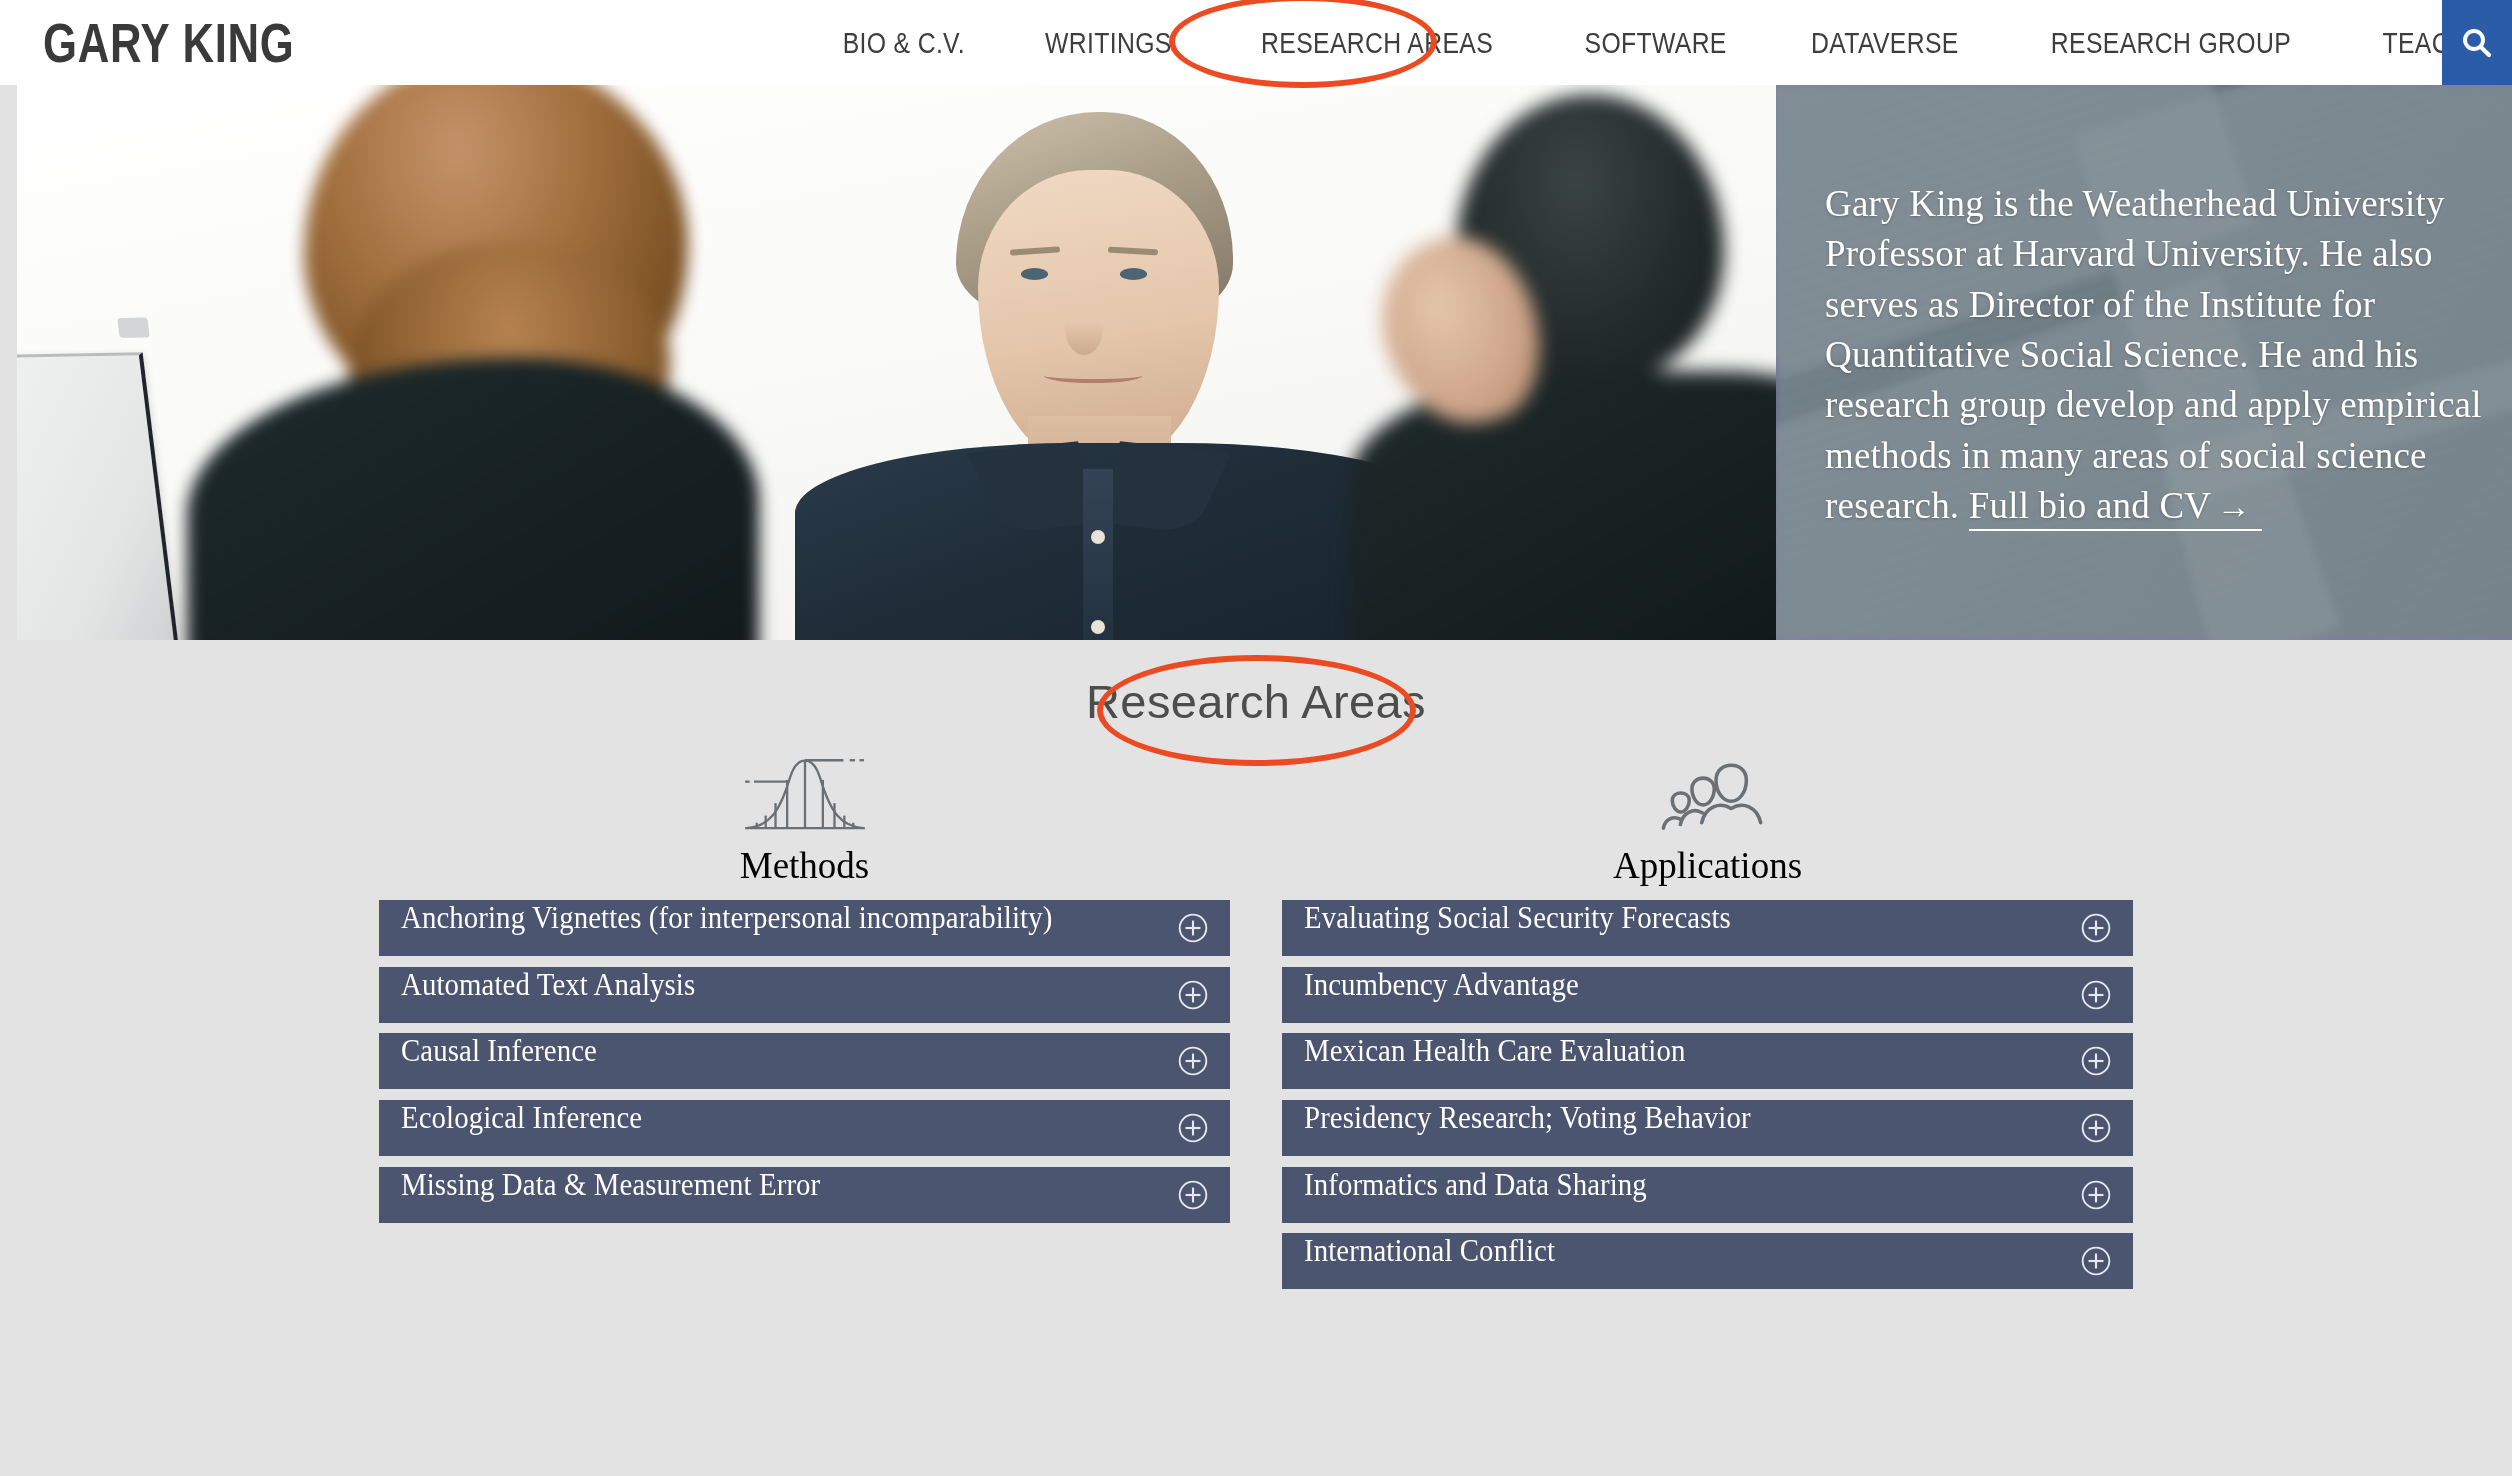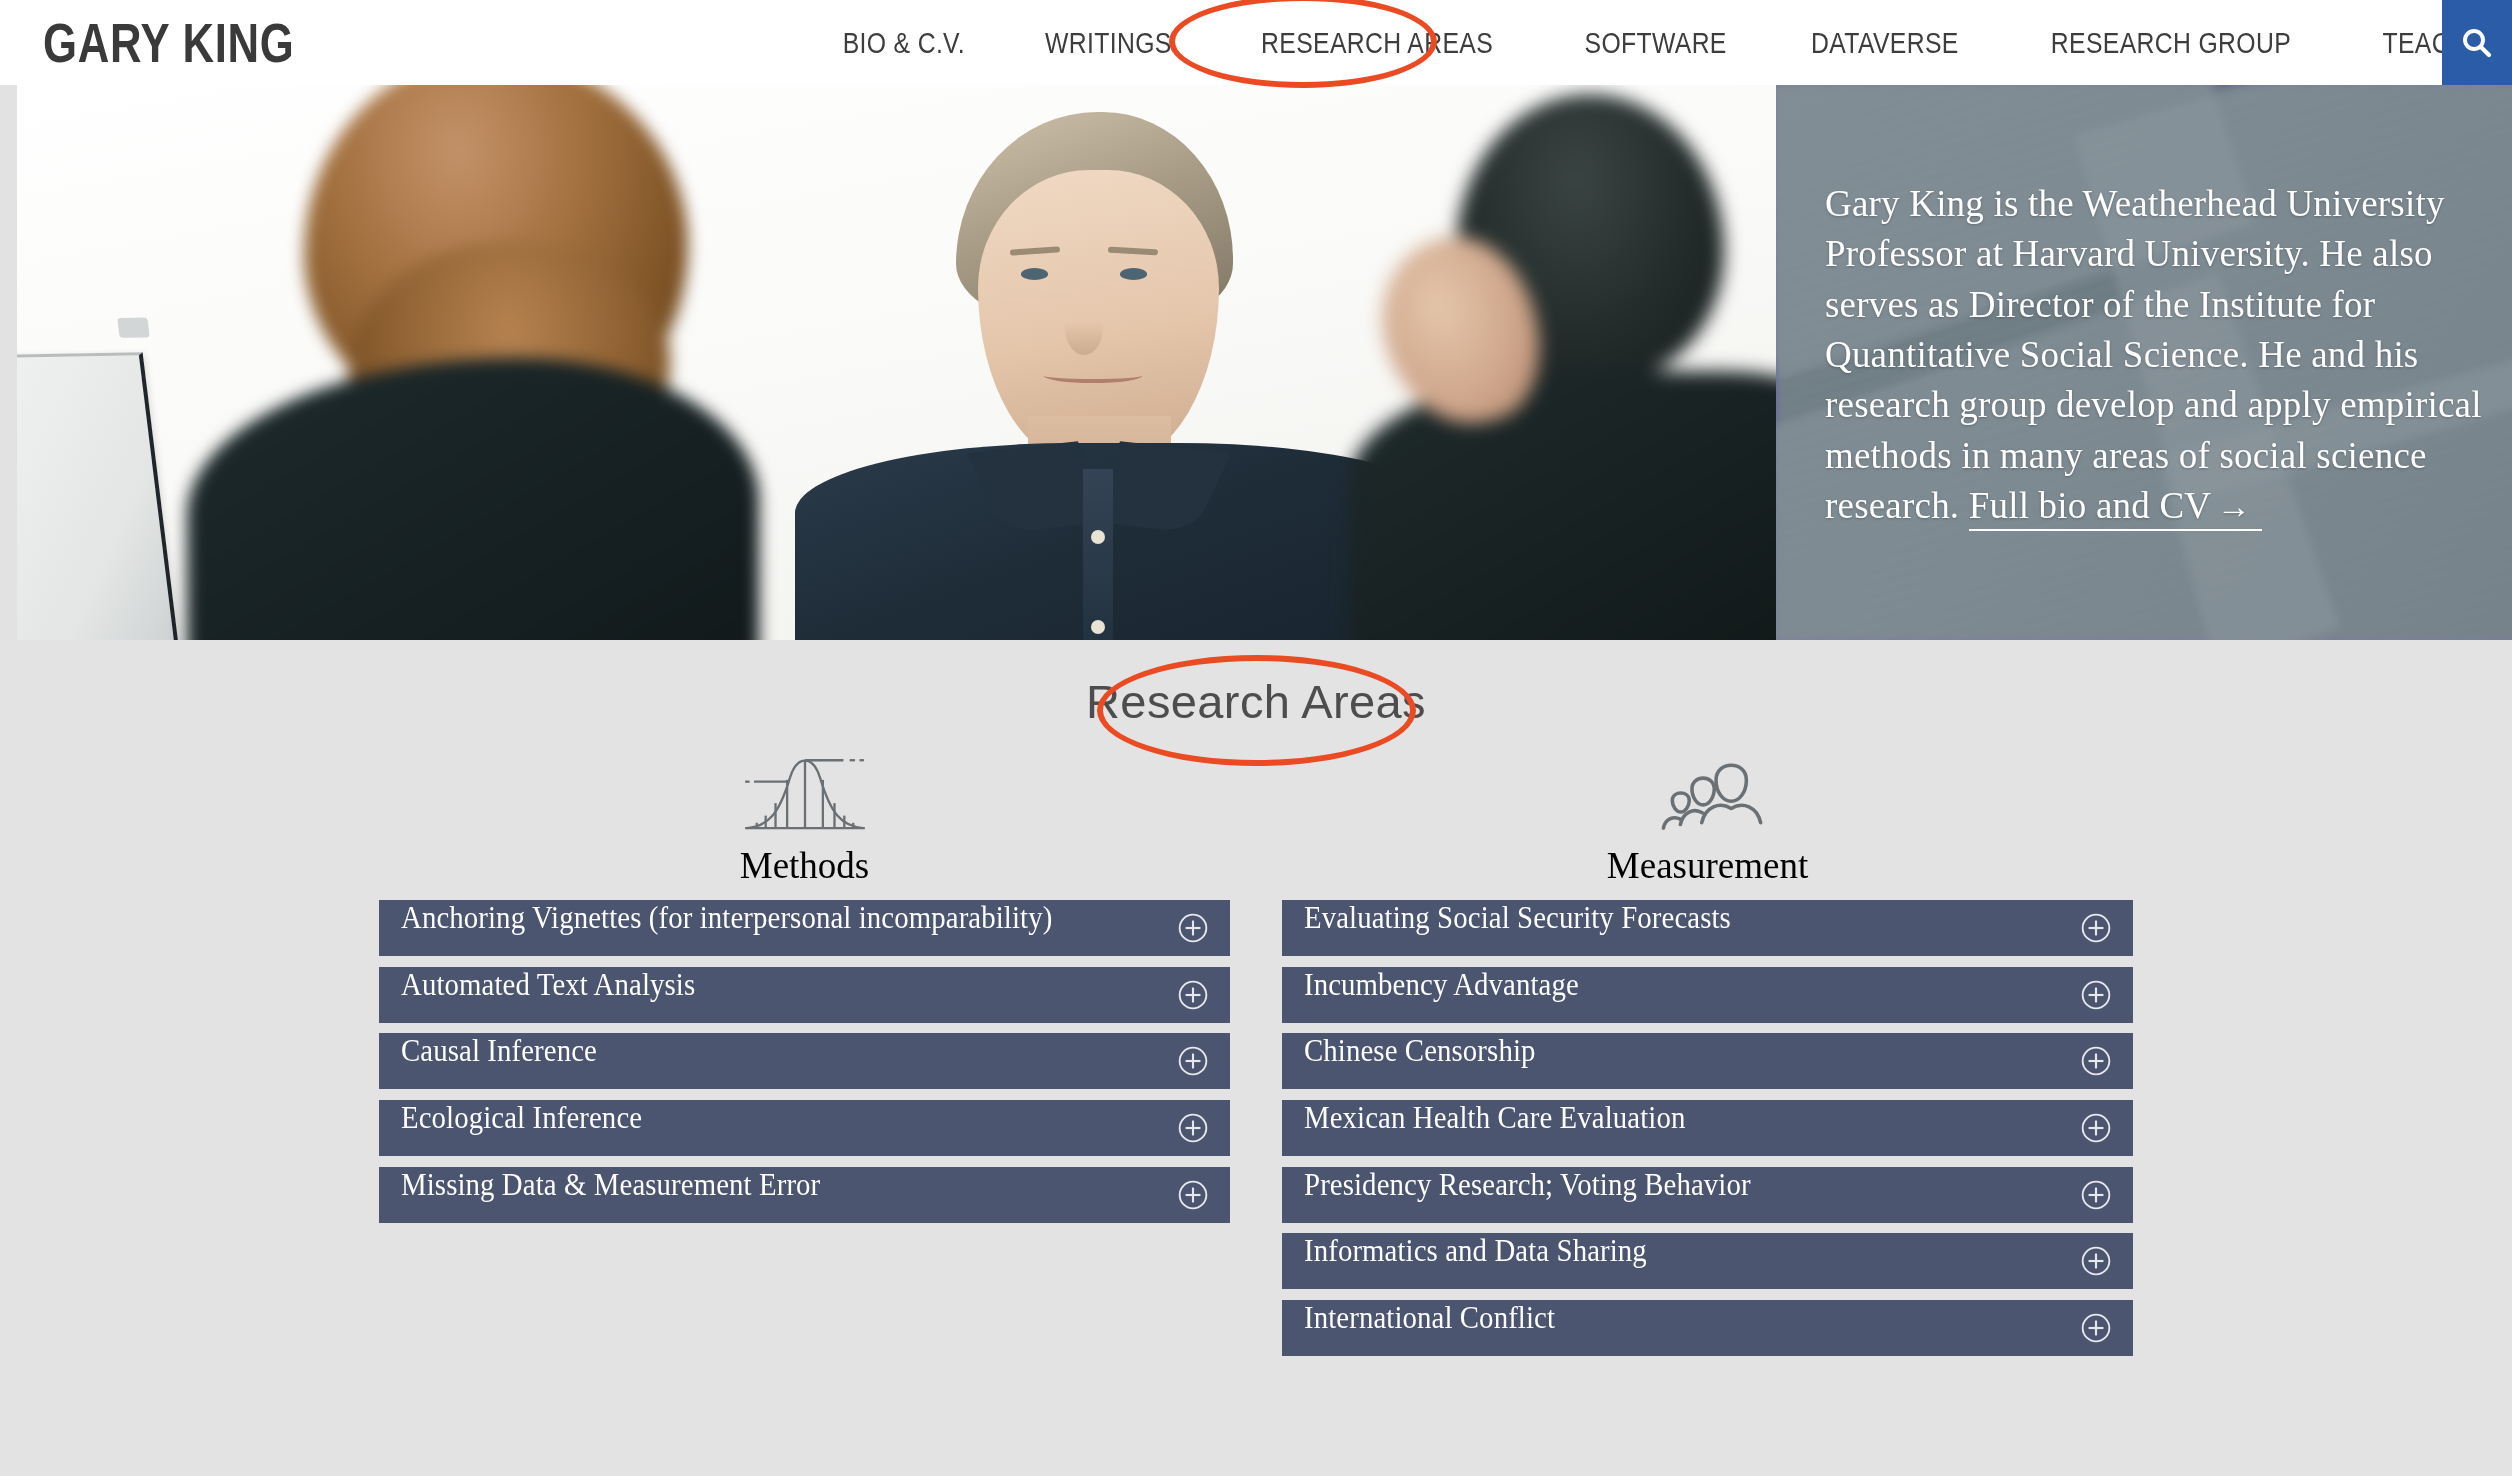--- a/index.html
+++ b/index.html
@@ -523,49 +523,41 @@
           <g fill="none" stroke="#6b7074" stroke-width="4" stroke-linecap="round" stroke-linejoin="round">
             <path d="M74 40 C74 18, 108 18, 108 40 C108 54, 100 64, 91 64 C82 64, 74 54, 74 40 Z"></path>
             <path d="M58 88 C62 70, 78 64, 91 72 C104 64, 120 70, 124 88"></path>
             <path d="M47 50 C47 34, 72 34, 72 50 C72 60, 66 68, 59.5 68 C53 68, 47 60, 47 50 Z"></path>
             <path d="M34 90 C37 76, 49 71, 59 77"></path>
             <path d="M25 63 C25 52, 44 52, 44 63 C44 70, 39.5 76, 34.5 76 C29.5 76, 25 70, 25 63 Z"></path>
             <path d="M15 94 C17 84, 26 80, 34 84"></path>
           </g>
         </svg>
       </div>
-      <div class="col-label">Measurement</div>
+      <div class="col-label">Applications</div>
     </div>
 
     <div class="area-list">
       <div class="area-item">
         <span class="area-label">Evaluating Social Security Forecasts</span>
         <svg class="area-plus" viewBox="0 0 24 24">
             <circle cx="12" cy="12" r="10" fill="none" stroke="#e6e8ee" stroke-width="1.4"></circle>
             <line x1="12" y1="6.4" x2="12" y2="17.6" stroke="#e6e8ee" stroke-width="1.6"></line>
             <line x1="6.4" y1="12" x2="17.6" y2="12" stroke="#e6e8ee" stroke-width="1.6"></line>
           </svg>
       </div>
       <div class="area-item">
         <span class="area-label">Incumbency Advantage</span>
         <svg class="area-plus" viewBox="0 0 24 24">
             <circle cx="12" cy="12" r="10" fill="none" stroke="#e6e8ee" stroke-width="1.4"></circle>
             <line x1="12" y1="6.4" x2="12" y2="17.6" stroke="#e6e8ee" stroke-width="1.6"></line>
             <line x1="6.4" y1="12" x2="17.6" y2="12" stroke="#e6e8ee" stroke-width="1.6"></line>
           </svg>
       </div>
       <div class="area-item">
-        <span class="area-label">Chinese Censorship</span>
-        <svg class="area-plus" viewBox="0 0 24 24">
-            <circle cx="12" cy="12" r="10" fill="none" stroke="#e6e8ee" stroke-width="1.4"></circle>
-            <line x1="12" y1="6.4" x2="12" y2="17.6" stroke="#e6e8ee" stroke-width="1.6"></line>
-            <line x1="6.4" y1="12" x2="17.6" y2="12" stroke="#e6e8ee" stroke-width="1.6"></line>
-          </svg>
-      </div>
-      <div class="area-item">
         <span class="area-label">Mexican Health Care Evaluation</span>
         <svg class="area-plus" viewBox="0 0 24 24">
             <circle cx="12" cy="12" r="10" fill="none" stroke="#e6e8ee" stroke-width="1.4"></circle>
             <line x1="12" y1="6.4" x2="12" y2="17.6" stroke="#e6e8ee" stroke-width="1.6"></line>
             <line x1="6.4" y1="12" x2="17.6" y2="12" stroke="#e6e8ee" stroke-width="1.6"></line>
           </svg>
       </div>
       <div class="area-item">
         <span class="area-label">Presidency Research; Voting Behavior</span>
         <svg class="area-plus" viewBox="0 0 24 24">

